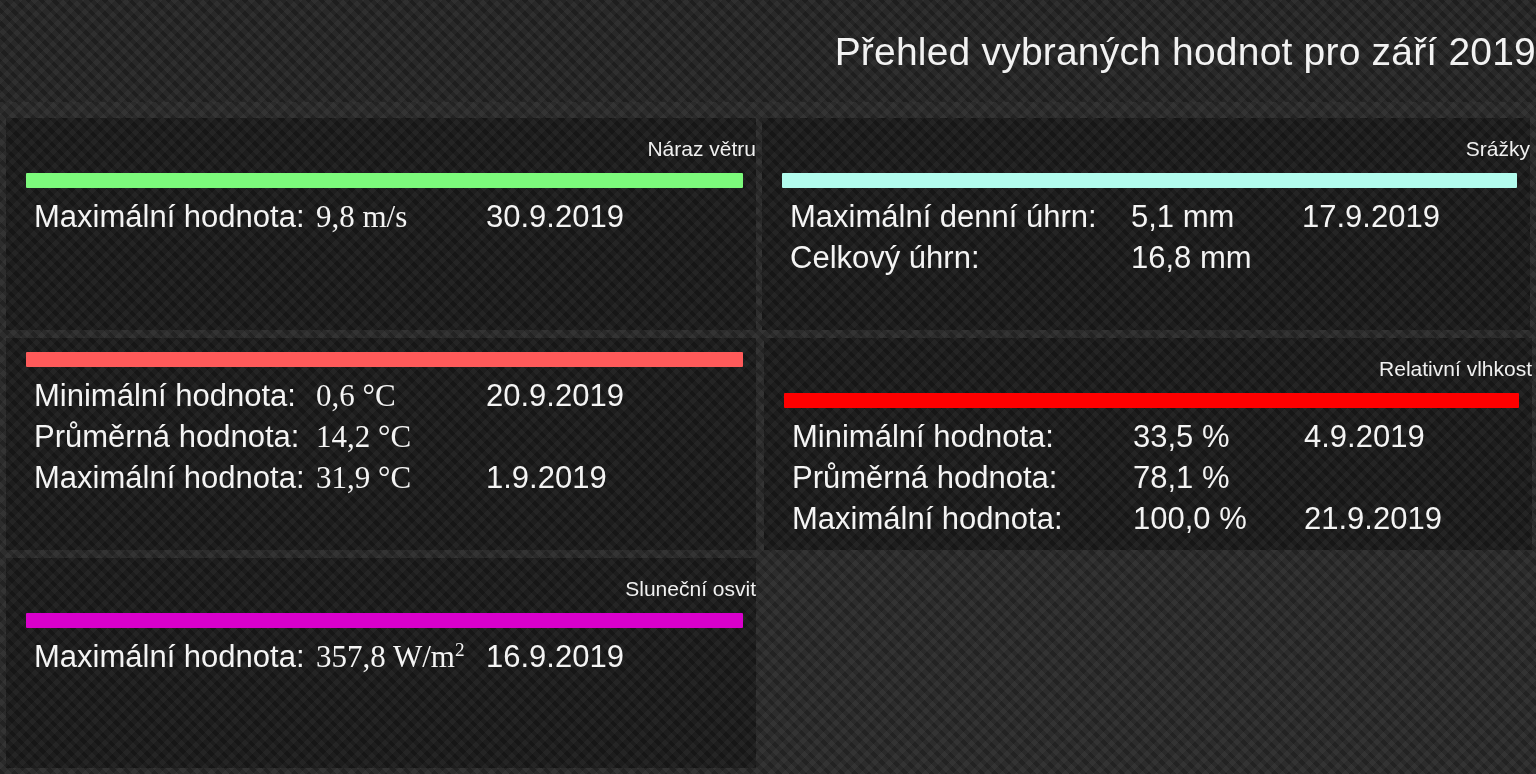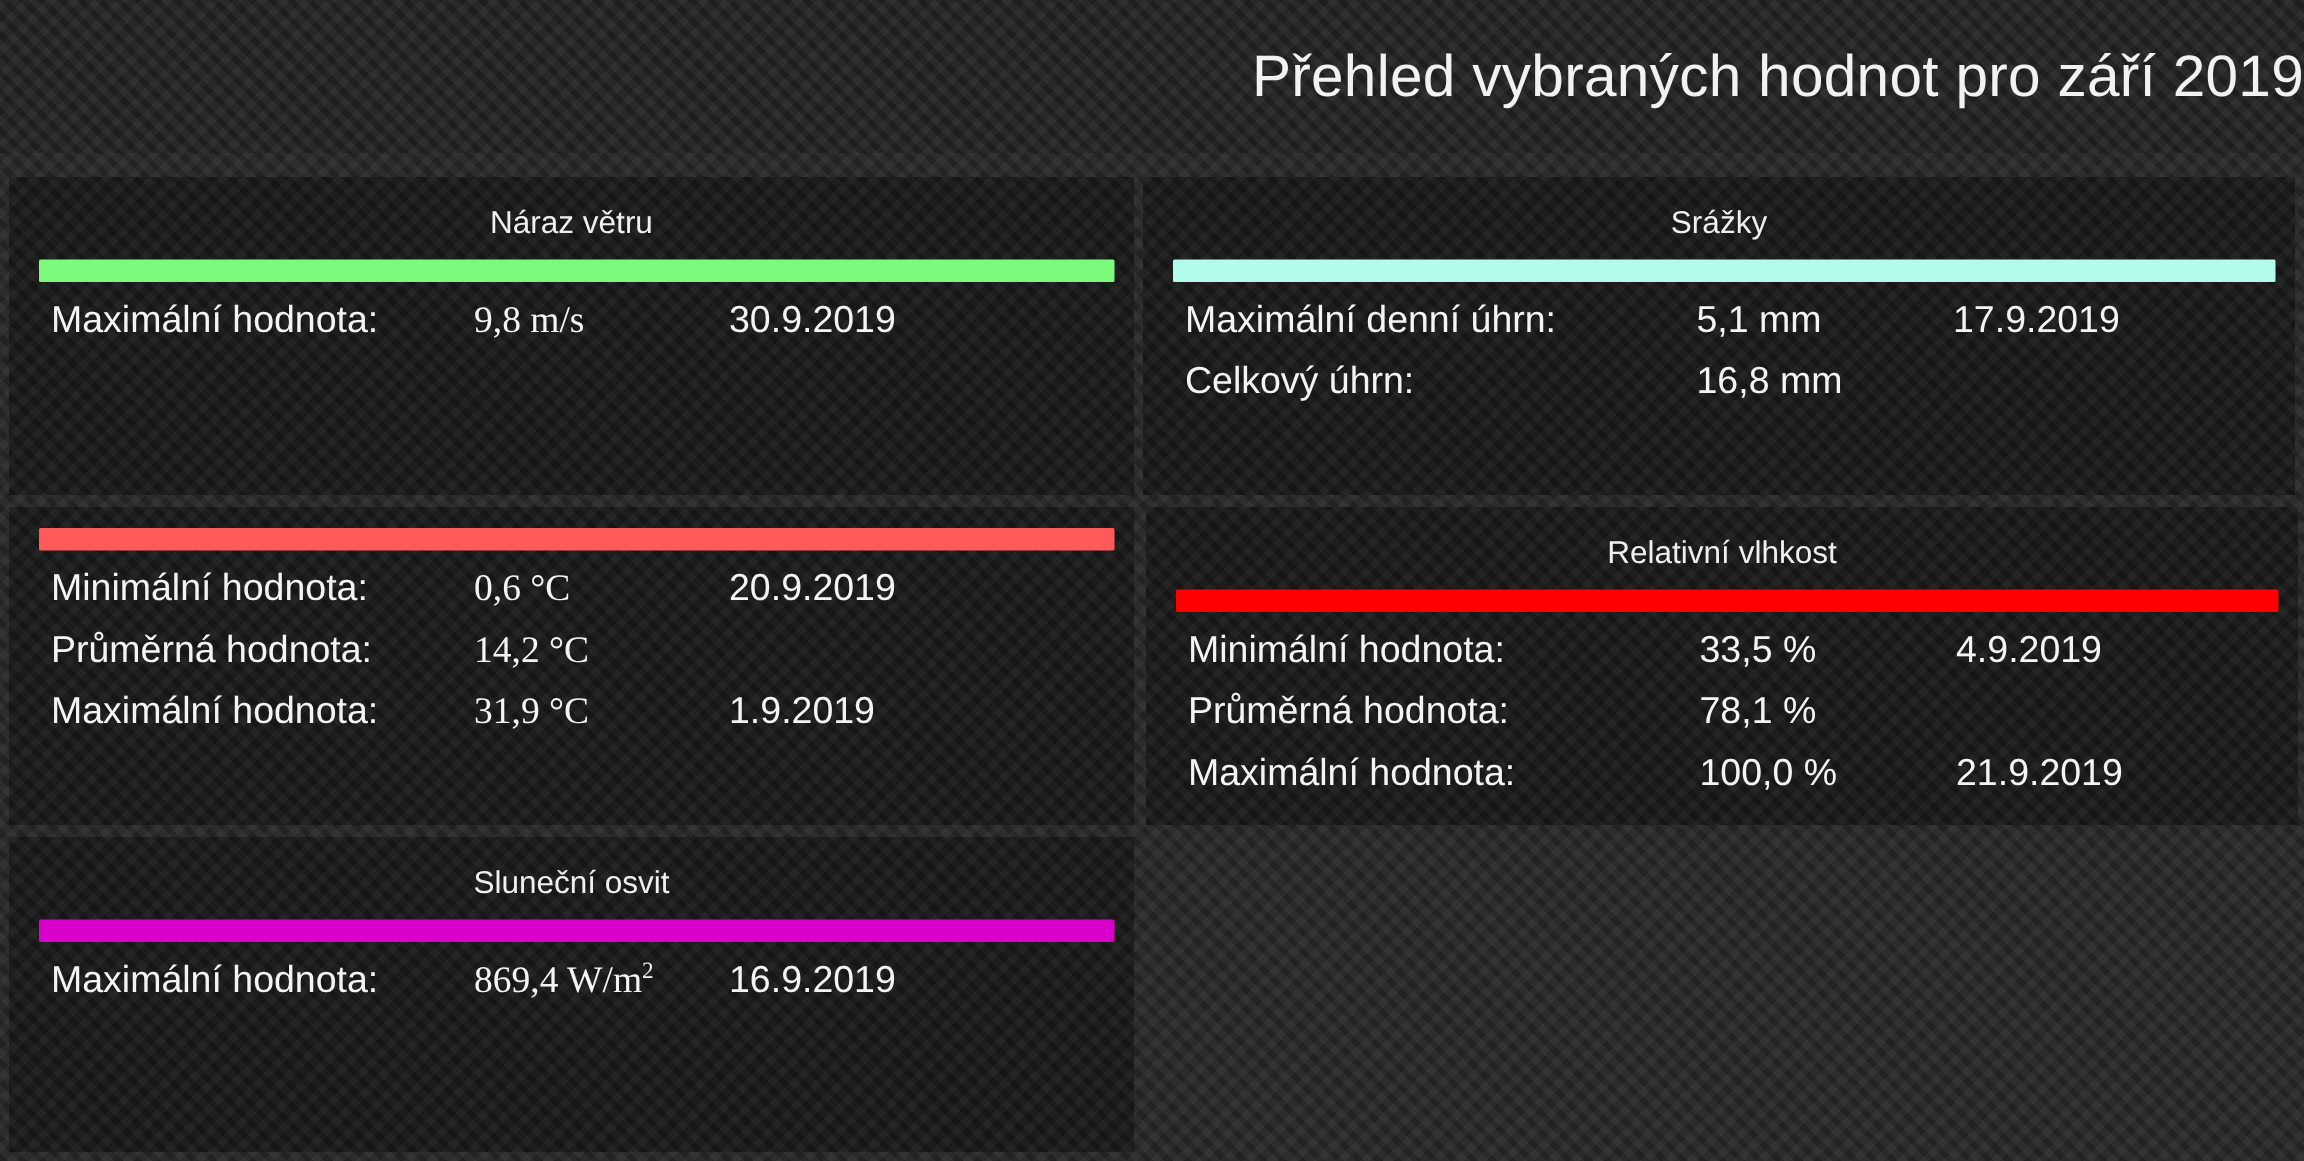--- a/index.html
+++ b/index.html
@@ -77,42 +77,42 @@
     white-space: nowrap;
   }
 
   
   .panel {
     position: absolute;
     overflow: hidden;
     padding: 0;
   }
   .panel-title {
-    text-align: center;
+    text-align: right;
     color: #f0f0f0;
     font-size: 21px;
     font-weight: 400;
     line-height: 1;
     padding-top: 20px;
     white-space: nowrap;
   }
   .accent-bar {
     height: 15px;
     margin: 14px 13px 0 20px;
     border-radius: 1px;
   }
   .rows {
     padding: 13px 0 0 0;
   }
   .row {
     display: flex;
     align-items: baseline;
     height: 41px;
     color: #f4f4f4;
-    font-size: 25px;
+    font-size: 31px;
     line-height: 1;
     white-space: nowrap;
   }
   .row .lbl  { flex: 0 0 auto; }
   .row .val  { flex: 0 0 auto; }
   .row .date { flex: 0 0 auto; }
   .row .val sup { font-size: 0.62em; vertical-align: super; line-height: 0; }
 
   
   .panel.left  .row .lbl  { width: 310px; padding-left: 28px; }
@@ -211,19 +211,19 @@
       </div>
     </div>
   </div>
 
   <div class="panel left tex" id="panel-sun">
     <div class="panel-title">Sluneční osvit</div>
     <div class="accent-bar" style="background: rgb(217, 0, 204);"></div>
     <div class="rows">
       <div class="row">
         <span class="lbl">Maximální hodnota:</span>
-        <span class="val" id="sun-val"><span>869,4 W/m</span><sup>2</sup></span>
+        <span class="val" id="sun-val"><span>357,8 W/m</span><sup>2</sup></span>
         <span class="date">16.9.2019</span>
       </div>
     </div>
   </div>
 
 </div>
 
 </body></html>

